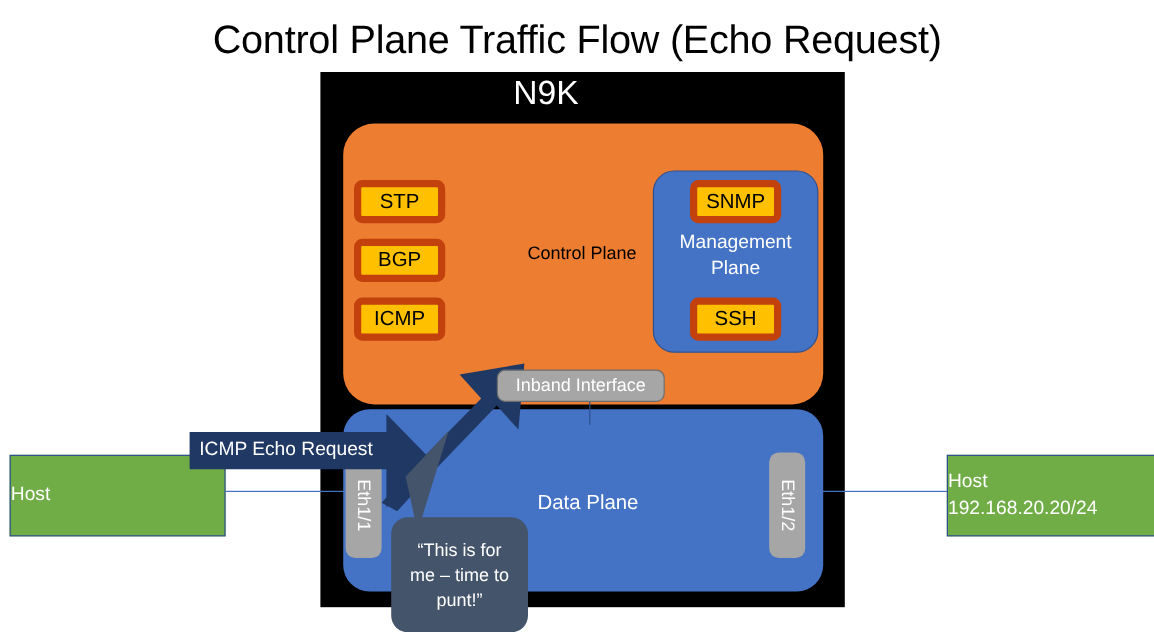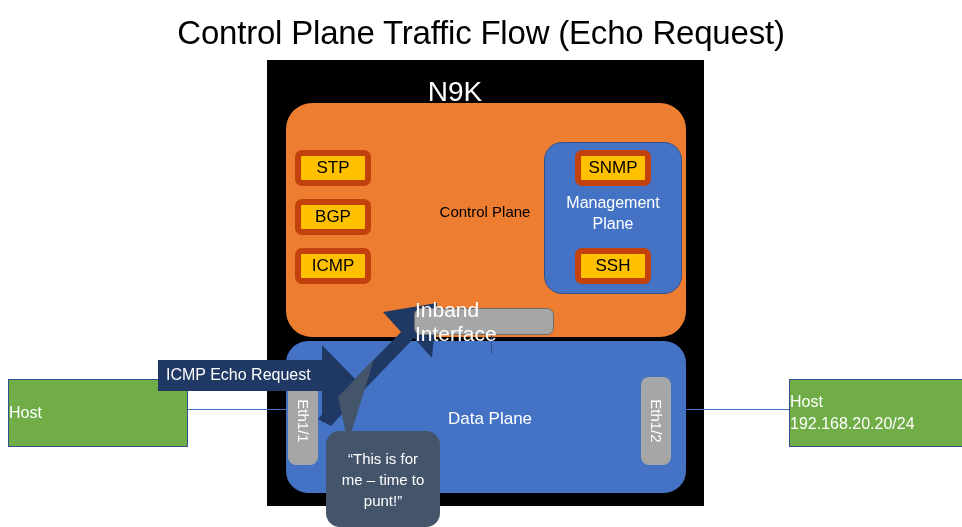--- a/index.html
+++ b/index.html
@@ -27,21 +27,20 @@
   
   #chassis {
     left: 267px; top: 60px; width: 437px; height: 446px;
     background: #000000;
   }
   #chassis-label {
     left: 267px; top: 62px; width: 376px;
     text-align: center;
     color: #ffffff;
     font-size: 28px;
-    margin-top: 14px;
   }
 
   
   #control-plane {
     left: 286px; top: 103px; width: 400px; height: 234px;
     background: #ED7D31;
     border-radius: 26px;
   }
   #control-plane-label {
     left: 370px; top: 203px; width: 230px;
@@ -101,21 +100,21 @@
   }
 
   
   #inband-interface {
     left: 414px; top: 308px; width: 140px; height: 27px;
     background: #A6A6A6;
     border: 1px solid #6e6e6e;
     border-radius: 7px;
     display: flex; align-items: center; justify-content: center;
     color: #ffffff;
-    font-size: 21px;
+    font-size: 15px;
     z-index: 12;
   }
 
   
   .port {
     width: 30px; height: 88px;
     background: #A6A6A6;
     border-radius: 8px;
     z-index: 6;
   }

